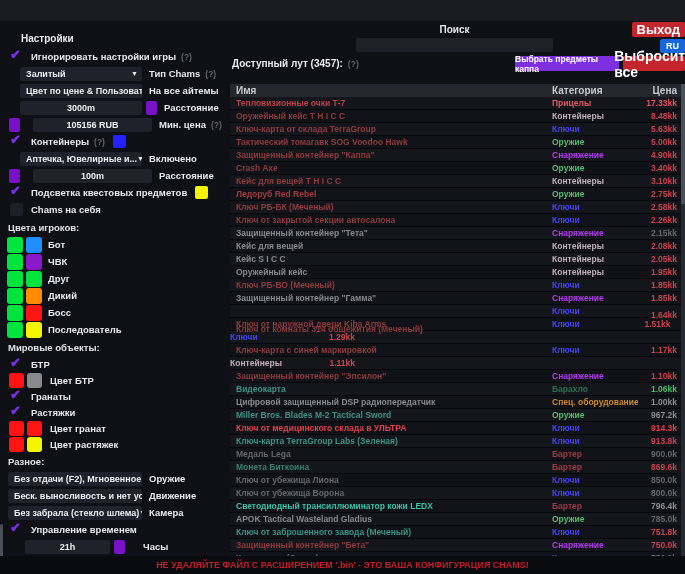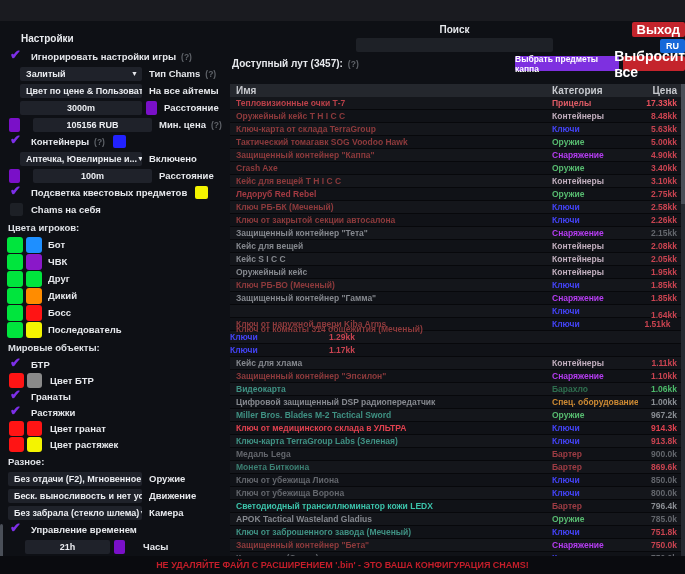--- a/index.html
+++ b/index.html
@@ -389,26 +389,26 @@
     <span class="c-cat" style="color: rgb(67, 67, 245);">Ключи</span>
     <span class="c-price" style="color: rgb(200, 67, 80); text-align: center;">1.51kk</span>
   </div>
 
   <div class="trow">
     <span class="c-cat" style="color: rgb(67, 67, 245);">Ключи</span>
     <span class="c-price" style="color: rgb(200, 67, 80);">1.29kk</span>
   </div>
 
   <div class="trow">
+    <span class="c-name" style="color: rgb(141, 58, 60);">Ключ-карта с синей маркировкой</span>
     <span class="c-cat" style="color: rgb(67, 67, 245);">Ключи</span>
     <span class="c-price" style="color: rgb(200, 67, 80);">1.17kk</span>
   </div>
 
   <div class="trow">
-    <span class="c-name" style="color: rgb(133, 136, 142);">Кейс для хлама</span>
     <span class="c-cat" style="color: rgb(192, 174, 189);">Контейнеры</span>
     <span class="c-price" style="color: rgb(200, 67, 80);">1.11kk</span>
   </div>
 
   <div class="trow">
     <span class="c-name" style="color: rgb(141, 58, 60);">Защищенный контейнер "Эпсилон"</span>
     <span class="c-cat" style="color: rgb(180, 60, 240);">Снаряжение</span>
     <span class="c-price" style="color: rgb(200, 67, 80);">1.10kk</span>
   </div>
 

